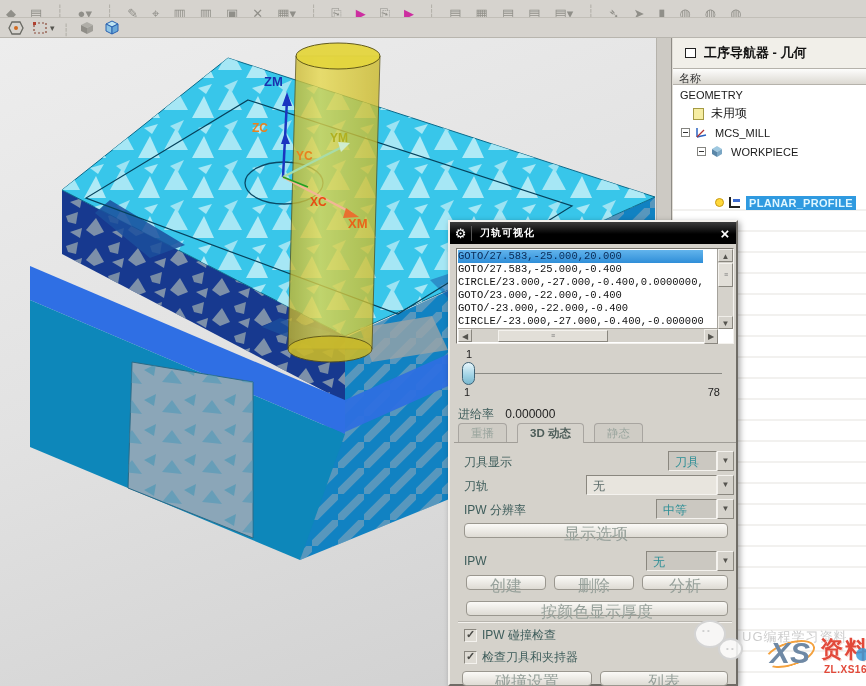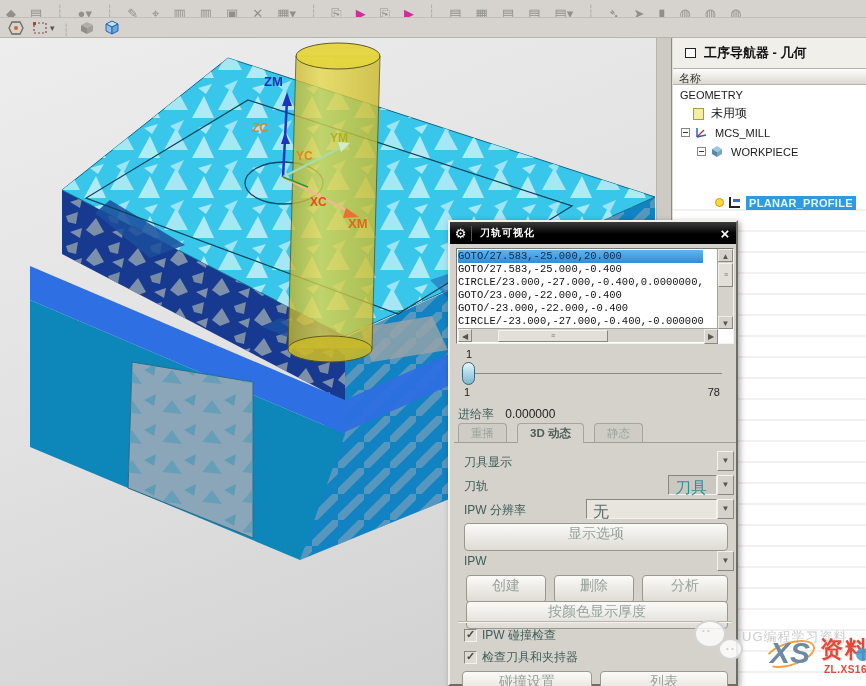--- a/index.html
+++ b/index.html
@@ -64,24 +64,24 @@
   .feed b { color:#222; font-weight:normal; margin-left:8px; }
 
   .tabs { position:absolute; left:8px; top:201px; height:19px; display:flex; gap:10px; }
   .tab { padding:2px 12px 0 12px; font-size:11.5px; color:#9aa59e; border:1px solid #a8a5a0; border-bottom:none; border-radius:4px 4px 0 0; background:#cfccc5; height:19px; }
   .tab.active { background:#d5d2cb; color:#4c5c58; font-weight:bold; position:relative; top:0px; height:20px; z-index:2; }
   .tabpage { position:absolute; left:4px; top:220px; width:282px; height:246px; border-top:1px solid #a09d97; }
 
   .frow { position:absolute; left:6px; right:6px; height:20px; font-size:12px; color:#3d5c5a; }
   .flabel { position:absolute; left:4px; top:3px; }
   .dd { position:absolute; top:0; height:20px; display:flex; }
-  .ddval { height:20px; border:1px solid; border-color:#8a877f #f4f2ee #f4f2ee #8a877f; background:#cbc8c1; color:#2e8f96; font-size:16px; padding:2px 6px 0 6px; flex:1;margin-top:24px; }
+  .ddval { height:20px; border:1px solid; border-color:#8a877f #f4f2ee #f4f2ee #8a877f; background:#cbc8c1; color:#2e8f96; font-size:12px; padding:2px 6px 0 6px; flex:1; }
   .ddval.lite { background:#e8e5de; color:#5c6c6a; }
   .ddbtn { width:17px; height:20px; background:#d5d2cb; border:1px solid #f4f2ee; border-bottom-color:#8a877f; border-right-color:#8a877f; font-size:8px; color:#55544f; text-align:center; line-height:18px; }
-  .btn { position:absolute; height:28px; background:linear-gradient(180deg,#fbfaf7,#dedbd4); border:1px solid #9a978f; border-radius:4px; font-size:14px; color:#97a19b; text-align:center; line-height:19px; }
+  .btn { position:absolute; height:15px; background:linear-gradient(180deg,#fbfaf7,#dedbd4); border:1px solid #9a978f; border-radius:4px; font-size:16px; color:#97a19b; text-align:center; line-height:19px; }
   .sep-h { position:absolute; left:4px; right:4px; top:178px; height:1px; background:#b8b5ae; box-shadow:0 1px 0 #f4f2ee; }
   .chk { position:absolute; left:10px; height:16px; display:flex; align-items:center; gap:5px; font-size:12px; color:#3d5c5a; }
   .chkbox { width:13px; height:13px; background:#dedbd4; border:1px solid; border-color:#8a877f #f4f2ee #f4f2ee #8a877f; position:relative; }
   .chkbox::after { content:"✓"; position:absolute; left:1px; top:-2px; font-size:11px; color:#4a4a46; font-weight:bold; }
 
   
   .wm { position:absolute; z-index:20; pointer-events:none; }
   .wm-wechat { left:692px; top:616px; width:62px; height:62px; }
   .wc-big { position:absolute; left:2px; top:4px; width:32px; height:28px; border-radius:50%; border:2px solid #d4d4d4; background:rgba(255,255,255,.8); }
   .wc-small { position:absolute; left:26px; top:22px; width:25px; height:22px; border-radius:50%; border:2px solid #d4d4d4; background:rgba(255,255,255,.85); }

